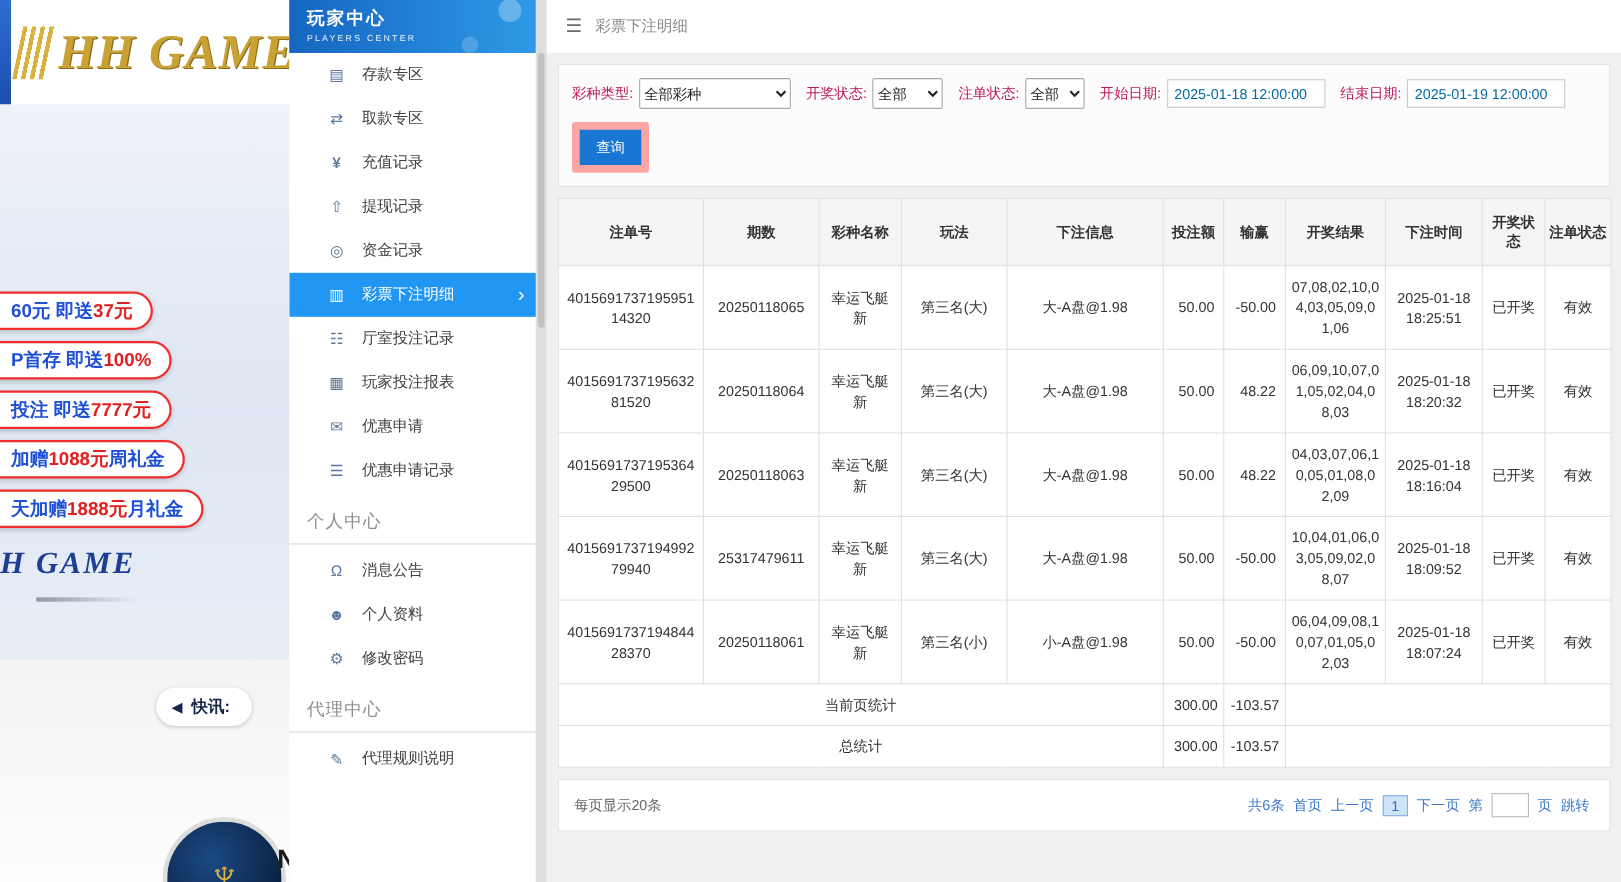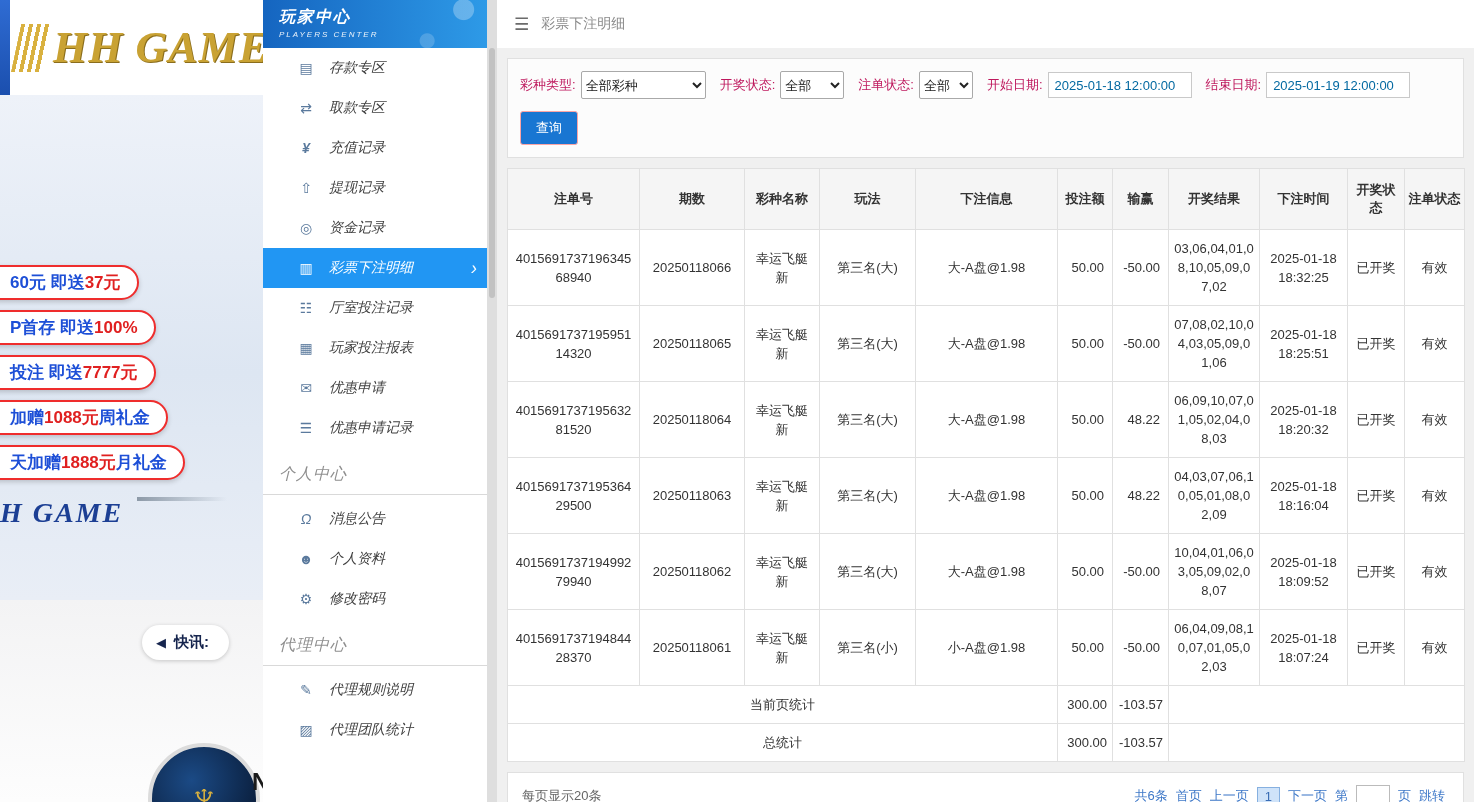--- a/index.html
+++ b/index.html
@@ -15,37 +15,37 @@
   .brand-text { font-size:44px; font-weight:900; font-style:italic; letter-spacing:1px; color:#c9a233;
     text-shadow:1px 1px 0 #8a6d1d; font-family:"Liberation Serif","DejaVu Serif",serif; white-space:nowrap; }
   .bg-promo { position:absolute; left:0; top:95px; width:263px; height:505px; background:linear-gradient(180deg,#eef2f9 0%,#dde6f2 55%,#e9eef6 100%); }
   .promo-title { position:absolute; left:0px; top:58px; font-size:64px; font-weight:900; font-style:italic; color:#2e6ed8;
     letter-spacing:3px; text-shadow:2px 2px 0 #ffffff, 5px 6px 7px rgba(30,60,120,.35);
     font-family:"Liberation Serif","DejaVu Serif",serif; white-space:nowrap; }
   .pills { position:absolute; left:-32px; top:170px; display:flex; flex-direction:column; gap:10px; align-items:flex-start; }
   .pill { height:35px; background:#fff; border:2px solid #ef2d2d; border-radius:18px; box-shadow:0 2px 5px rgba(0,0,0,.18);
     display:flex; align-items:center; padding:0 16px 0 40px; font-size:17px; font-weight:bold; white-space:nowrap; }
   .pill .b { color:#1d4fd7; } .pill .r { color:#e02020; }
-  .brand-line { position:absolute; left:0px; top:402px; display:flex; align-items:flex-start; gap:14px; }
+  .brand-line { position:absolute; left:0px; top:402px; display:flex; align-items:flex-end; gap:14px;flex-direction:column; }
   .brand-line-text { font-size:28px; font-weight:900; font-style:italic; color:#1c3f94; letter-spacing:2px;
     font-family:"Liberation Serif","DejaVu Serif",serif; }
   .brand-dash { width:90px; height:4px; background:linear-gradient(90deg,#8d9aa8,transparent); }
   .bg-bottom { position:absolute; left:0; top:600px; width:263px; height:202px; background:linear-gradient(180deg,#f3f3f4,#fdfdfd); }
   .news-pill { position:absolute; left:142px; top:25px; height:35px; background:#fff; border-radius:18px;
     box-shadow:0 1px 4px rgba(0,0,0,.2); display:flex; align-items:center; gap:8px; padding:0 20px 0 14px;
     color:#16254e; font-weight:bold; font-size:15px; white-space:nowrap; }
   .spk { font-size:13px; color:#16254e; }
   .bg-circle { position:absolute; left:148px; top:143px; width:112px; height:112px; border-radius:50%;
     background:radial-gradient(circle at 38% 32%,#1b4a85,#0a1e3c 75%); border:4px solid #dcdcdc;
     display:flex; align-items:center; justify-content:center; }
   .emblem { color:#d9b13f; font-size:44px; }
   .bottom-letter { position:absolute; left:252px; top:168px; font-size:24px; font-weight:900; color:#1a1a1a; }
 
   
-  .sidebar { position:absolute; left:263px; top:0; width:228px; height:802px; background:#fff; overflow:hidden;font-style:italic; }
+  .sidebar { position:absolute; left:263px; top:0; width:228px; height:802px; background:#fff; overflow:hidden; }
   .sb-header { height:48px; background:linear-gradient(90deg,#1565c0,#2196f3),#1565c0; position:relative; padding:7px 0 0 16px; color:#fff;
     background-image:radial-gradient(circle at 88% 20%, rgba(255,255,255,.28) 0 10px, rgba(255,255,255,0) 11px),
                      radial-gradient(circle at 72% 85%, rgba(255,255,255,.18) 0 7px, rgba(255,255,255,0) 8px),
                      linear-gradient(90deg,#1565c0,#2e9be8); }
   .sb-title-main { font-size:16px; font-weight:bold; letter-spacing:2px; }
   .sb-subtitle { font-size:8px; letter-spacing:2px; opacity:.9; margin-top:2px; }
   .sb-section-title { font-size:16px; color:#8f8f8f; padding:16px 16px 9px 16px; border-bottom:1px solid #d9d9d9; margin-bottom:4px; letter-spacing:1px; }
   .sb-item { height:40px; display:flex; align-items:center; padding-left:34px; gap:14px; font-size:14px; color:#404040; cursor:pointer; position:relative; }
   .sb-icon { width:18px; text-align:center; font-size:14px; color:#5b7a9d; }
   .sb-item.active { background:#2196f3; color:#fff; }
@@ -68,24 +68,24 @@
   .main { position:absolute; left:497px; top:0; width:977px; height:802px; background:#f0f0f0; overflow:hidden; }
   .topbar { height:48px; background:#fff; display:flex; align-items:center; gap:12px; padding-left:17px; }
   .burger { font-size:17px; color:#6b6b6b; cursor:pointer; }
   .topbar-title { font-size:14px; color:#8a8a8a; }
 
   .filter-panel { margin:10px; background:#fcfcfc; border:1px solid #e0e0e0; padding:12px; }
   .filter-row { display:flex; align-items:center; flex-wrap:nowrap; }
   .filter-row label { font-size:13px; color:#be185d; margin:0 5px 0 14px; white-space:nowrap; }
   .filter-row label:first-child { margin-left:0; }
   .sel { height:28px; border:1px solid #a9a9a9; background:#fff; font-size:13px; color:#222; border-radius:2px; }
-  .w125 { width:125px; } .w62 { width:64px; } .w52 { width:54px; }
+  .w125 { width:138px; } .w62 { width:64px; } .w52 { width:54px; }
   .inp { height:26px; width:144px; border:1px solid #c9c9c9; font-size:13px; color:#0369a1; padding:2px 6px; background:#fff; }
   .filter-actions { margin-top:12px; }
-  .btn-primary { background:#1976d2; color:#fff; border:1px solid #fca5a5; font-size:13px; padding:7px 15px; border-radius:3px; cursor:pointer; }
+  .btn-primary { background:#1976d2; color:#fff; border:7px solid #fca5a5; font-size:13px; padding:7px 15px; border-radius:3px; cursor:pointer; }
 
   .table-panel { margin:0 10px; }
   table { width:957px; border-collapse:collapse; background:#fff; table-layout:fixed; }
   th { background:#f5f5f5; font-size:13px; font-weight:bold; color:#333; padding:12px 3px; border:1px solid #e0e0e0; text-align:center; }
   td { font-size:13px; color:#333; padding:9px 5px; border:1px solid #e0e0e0; text-align:center; line-height:19px; word-break:break-all; }
   td.c5, td.c6 { text-align:right; padding-right:8px; word-break:normal; }
   td.c8 { word-break:normal; }
   tr.summary td { padding:9px 5px; word-break:normal; }
 
   .pagination { margin:10px; height:48px; background:#fff; border:1px solid #e0e0e0; display:flex; align-items:center;
@@ -207,24 +207,20 @@
         <span>个人资料</span>
       </div>
       <div class="sb-item">
         <span class="sb-icon icon-password-icon"></span>
         <span>修改密码</span>
       </div>
       <div class="sb-section-title">代理中心</div>
       <div class="sb-item">
         <span class="sb-icon icon-agent-rules-icon"></span>
         <span>代理规则说明</span>
-      </div>
-      <div class="sb-item">
-        <span class="sb-icon icon-agent-team-icon"></span>
-        <span>代理团队统计</span>
       </div>
     </div>
 </div>
 
 <div class="scroll-strip">
   <div class="scroll-thumb"></div>
 </div>
 
 <div class="main">
   <div class="topbar">
@@ -275,33 +271,20 @@
             <th>投注额</th>
             <th>输赢</th>
             <th>开奖结果</th>
             <th>下注时间</th>
             <th>开奖状态</th>
             <th>注单状态</th>
           </tr>
         </thead>
       <tbody>
           <tr>
-            <td class="c0">401569173719634568940</td>
-            <td class="c1">20250118066</td>
-            <td class="c2">幸运飞艇新</td>
-            <td class="c3">第三名(大)</td>
-            <td class="c4">大-A盘@1.98</td>
-            <td class="c5">50.00</td>
-            <td class="c6">-50.00</td>
-            <td class="c7">03,06,04,01,08,10,05,09,07,02</td>
-            <td class="c8">2025-01-18 18:32:25</td>
-            <td class="c9">已开奖</td>
-            <td class="c10">有效</td>
-          </tr>
-          <tr>
             <td class="c0">401569173719595114320</td>
             <td class="c1">20250118065</td>
             <td class="c2">幸运飞艇新</td>
             <td class="c3">第三名(大)</td>
             <td class="c4">大-A盘@1.98</td>
             <td class="c5">50.00</td>
             <td class="c6">-50.00</td>
             <td class="c7">07,08,02,10,04,03,05,09,01,06</td>
             <td class="c8">2025-01-18 18:25:51</td>
             <td class="c9">已开奖</td>
@@ -328,21 +311,21 @@
             <td class="c4">大-A盘@1.98</td>
             <td class="c5">50.00</td>
             <td class="c6">48.22</td>
             <td class="c7">04,03,07,06,10,05,01,08,02,09</td>
             <td class="c8">2025-01-18 18:16:04</td>
             <td class="c9">已开奖</td>
             <td class="c10">有效</td>
           </tr>
           <tr>
             <td class="c0">401569173719499279940</td>
-            <td class="c1">20250118062</td>
+            <td class="c1">25317479611</td>
             <td class="c2">幸运飞艇新</td>
             <td class="c3">第三名(大)</td>
             <td class="c4">大-A盘@1.98</td>
             <td class="c5">50.00</td>
             <td class="c6">-50.00</td>
             <td class="c7">10,04,01,06,03,05,09,02,08,07</td>
             <td class="c8">2025-01-18 18:09:52</td>
             <td class="c9">已开奖</td>
             <td class="c10">有效</td>
           </tr>

